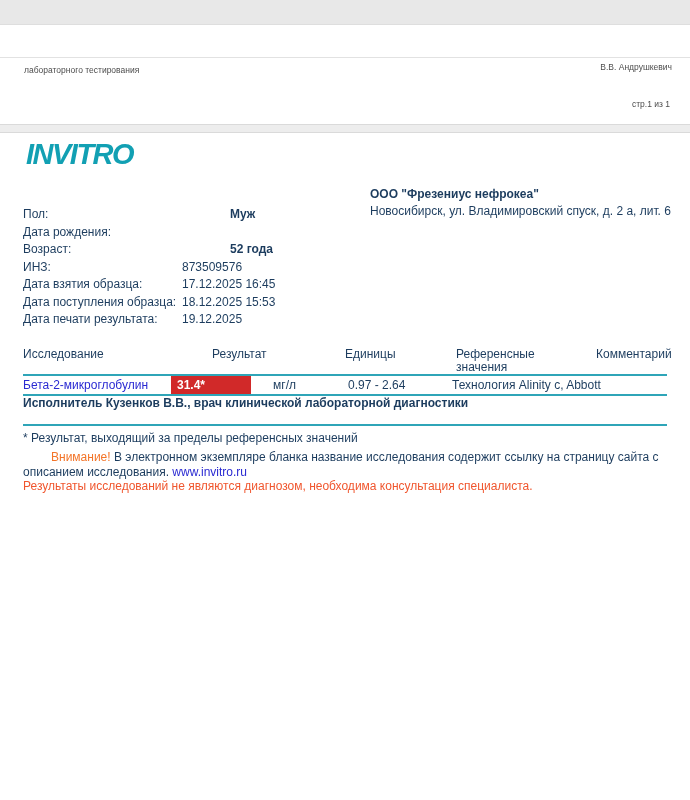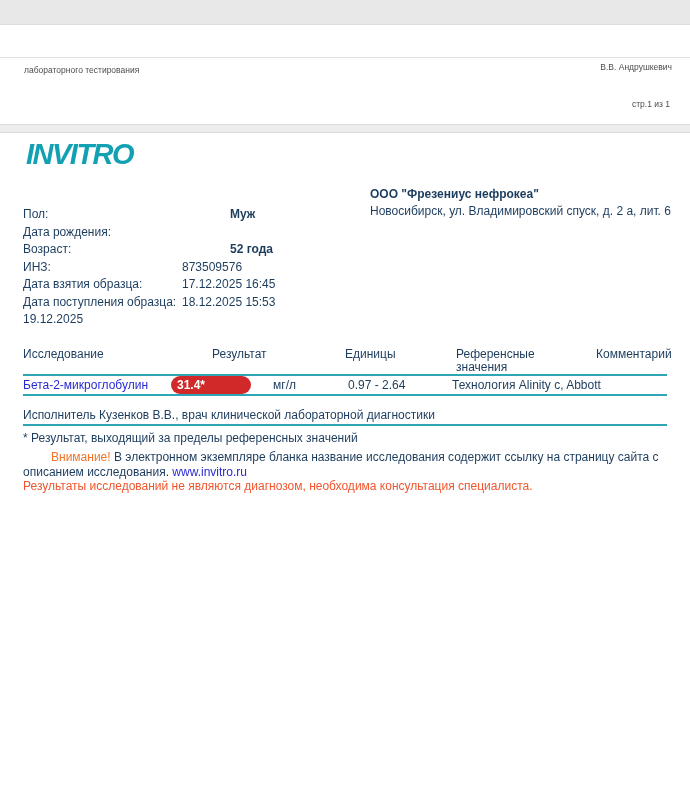--- a/index.html
+++ b/index.html
@@ -55,23 +55,23 @@
   .tbl-header .cell { line-height:13px; }
   .tbl-row {
     display:grid; grid-template-columns:153px 97px 75px 104px 215px;
     align-items:center; height:20px;
     border-bottom:2px solid #2fa5b8;
   }
   .test-link { color:#2a2ad2; text-decoration:none; }
   .result-chip {
     display:inline-block; margin-left:-5px; width:80px;
     background:#d12929; color:#ffffff; font-weight:bold;
-    padding:2px 0 2px 6px; font-size:12px;border-radius:9px;
+    padding:2px 0 2px 6px; font-size:12px;
   }
-  .executor-line { margin-top:12px; }
+  .executor-line { margin-top:0;font-weight:bold; }
   .footnote-divider {
     position:absolute; left:23px; top:424px; width:644px; height:0;
     border-top:2px solid #2fa5b8;
   }
   .asterisk-note {
     position:absolute; left:23px; top:431px; width:640px;
     color:#1c3c5e; font-size:12px;
   }
   .attention-note {
     position:absolute; left:23px; top:450px; width:642px;
@@ -127,20 +127,21 @@
       </div>
       <div class="info-row">
         <span class="info-label">Дата взятия образца:</span>
         <span class="info-value">17.12.2025 16:45</span>
       </div>
       <div class="info-row">
         <span class="info-label">Дата поступления образца:</span>
         <span class="info-value">18.12.2025 15:53</span>
       </div>
       <div class="info-row">
+        <span class="info-label">Дата печати результата:</span>
         <span class="info-value">19.12.2025</span>
       </div>
     </div>
 
   <div class="results-table">
     <div class="tbl-header">
       <div class="cell">Исследование</div>
       <div class="cell">Результат</div>
       <div class="cell">Единицы</div>
       <div class="cell">Референсные значения</div>

